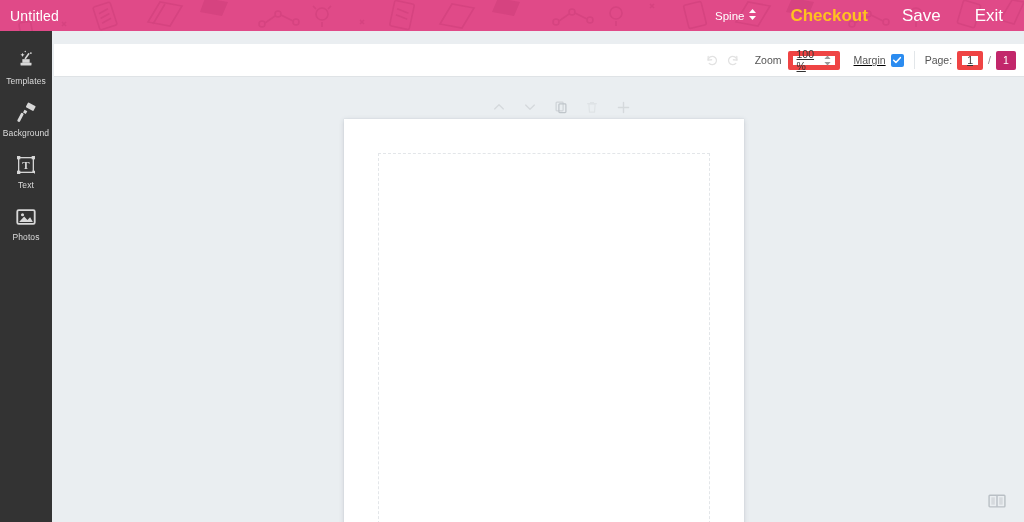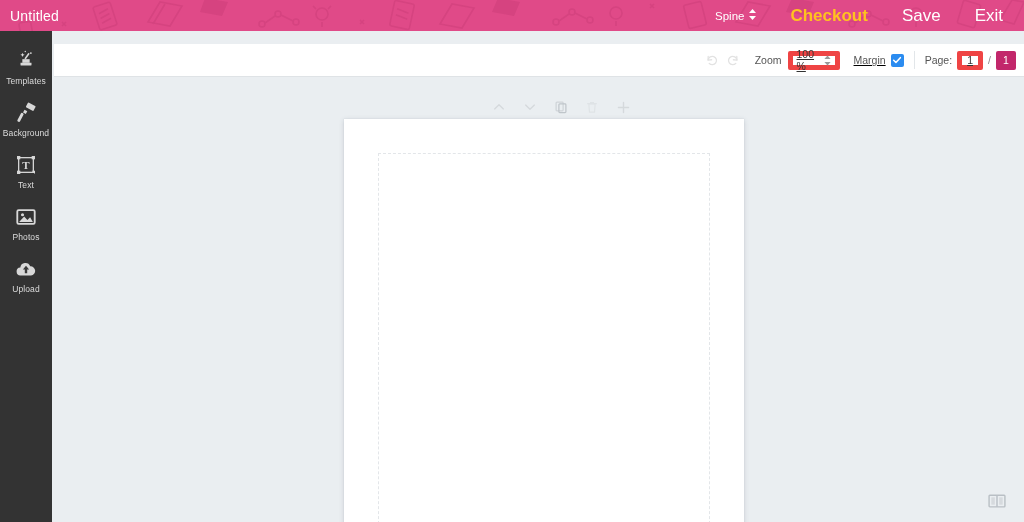--- a/index.html
+++ b/index.html
@@ -254,29 +254,20 @@
       <span class="icon-wrap">
         <svg width="22" height="22" viewBox="0 0 24 24">
           <rect x="2.5" y="4.5" width="19" height="15" rx="1.5" fill="none" stroke="#d8d8d8" stroke-width="2"></rect>
           <circle cx="8.2" cy="9.6" r="1.7" fill="#d8d8d8"></circle>
           <path d="M4.5 17.5 L10 11.5 L13.5 15.2 L16.5 12.2 L19.5 17.5 Z" fill="#d8d8d8"></path>
         </svg>
       </span>
       <span class="side-label">Photos</span>
     </div>
 
-    <div class="side-item">
-      <span class="icon-wrap">
-        <svg width="22" height="22" viewBox="0 0 24 24">
-          <path d="M6.3 19 a4.3 4.3 0 0 1 -.5 -8.6 a5.6 5.6 0 0 1 10.8 -1.3 a4.4 4.4 0 0 1 .9 9.9 z" fill="#d8d8d8"></path>
-          <path d="M12 8.4 l3.4 4.1 h-2.1 v4.2 h-2.6 v-4.2 h-2.1 z" fill="#3a3a3a"></path>
-        </svg>
-      </span>
-      <span class="side-label">Upload</span>
-    </div>
   </div>
 
   <div class="toolbar">
 
     <div class="tb-icon-btn">
       <svg width="15" height="15" viewBox="0 0 20 20">
         <path d="M5.5 9.2 a5.6 5.6 0 1 1 1.4 4.6" fill="none" stroke="#e2e2e2" stroke-width="1.7" stroke-linecap="round"></path>
         <path d="M5.6 4.6 L5.4 9.6 L10.2 9.0" fill="none" stroke="#e2e2e2" stroke-width="1.7" stroke-linecap="round" stroke-linejoin="round"></path>
       </svg>
     </div>

